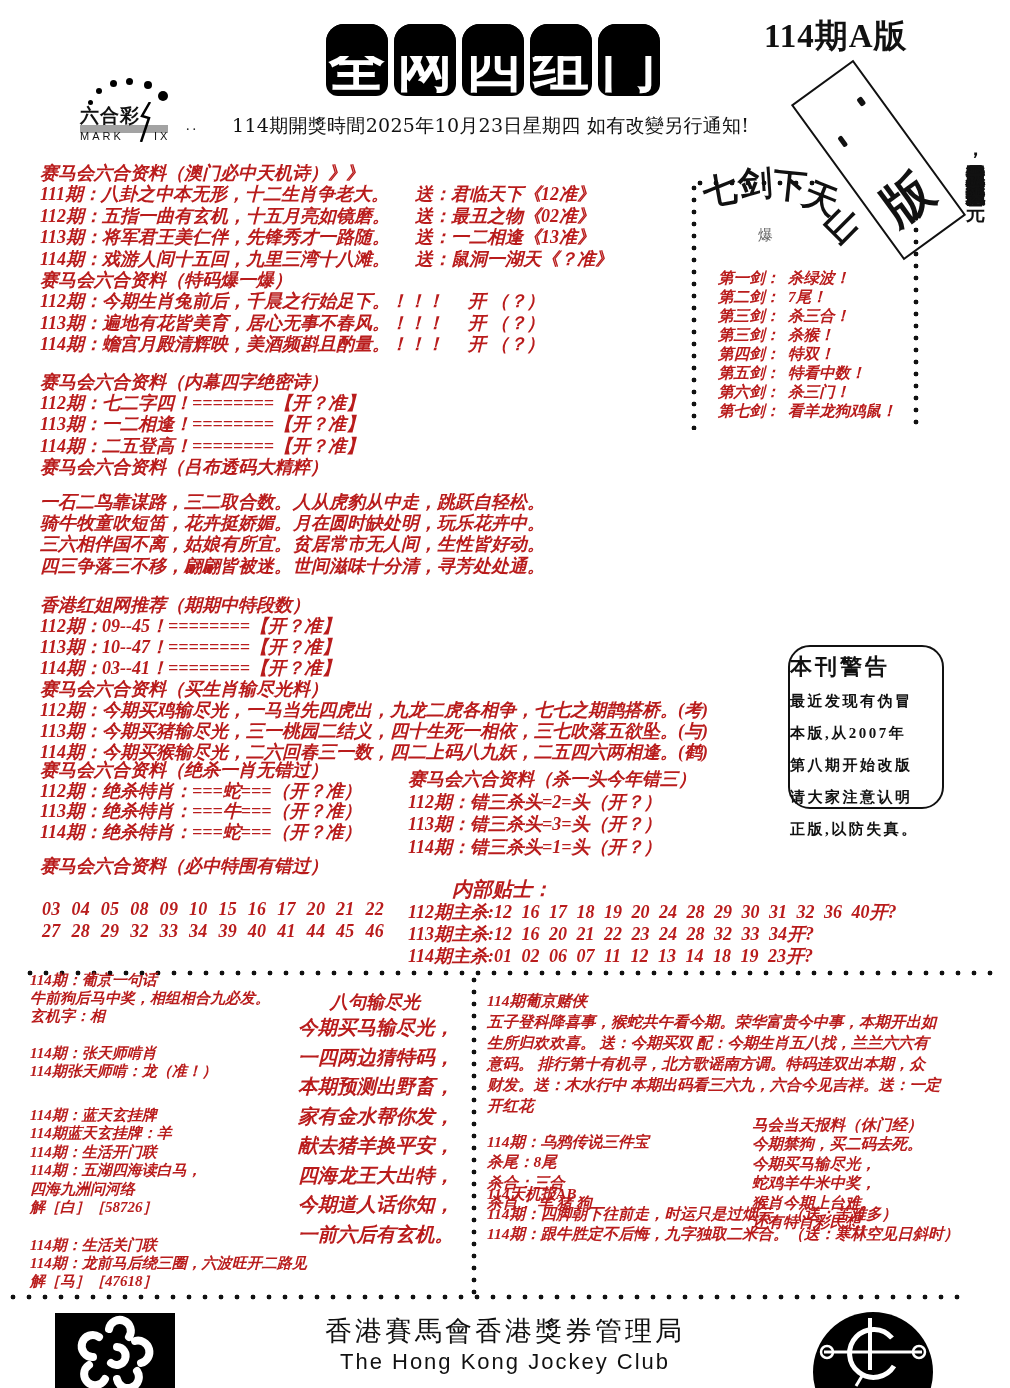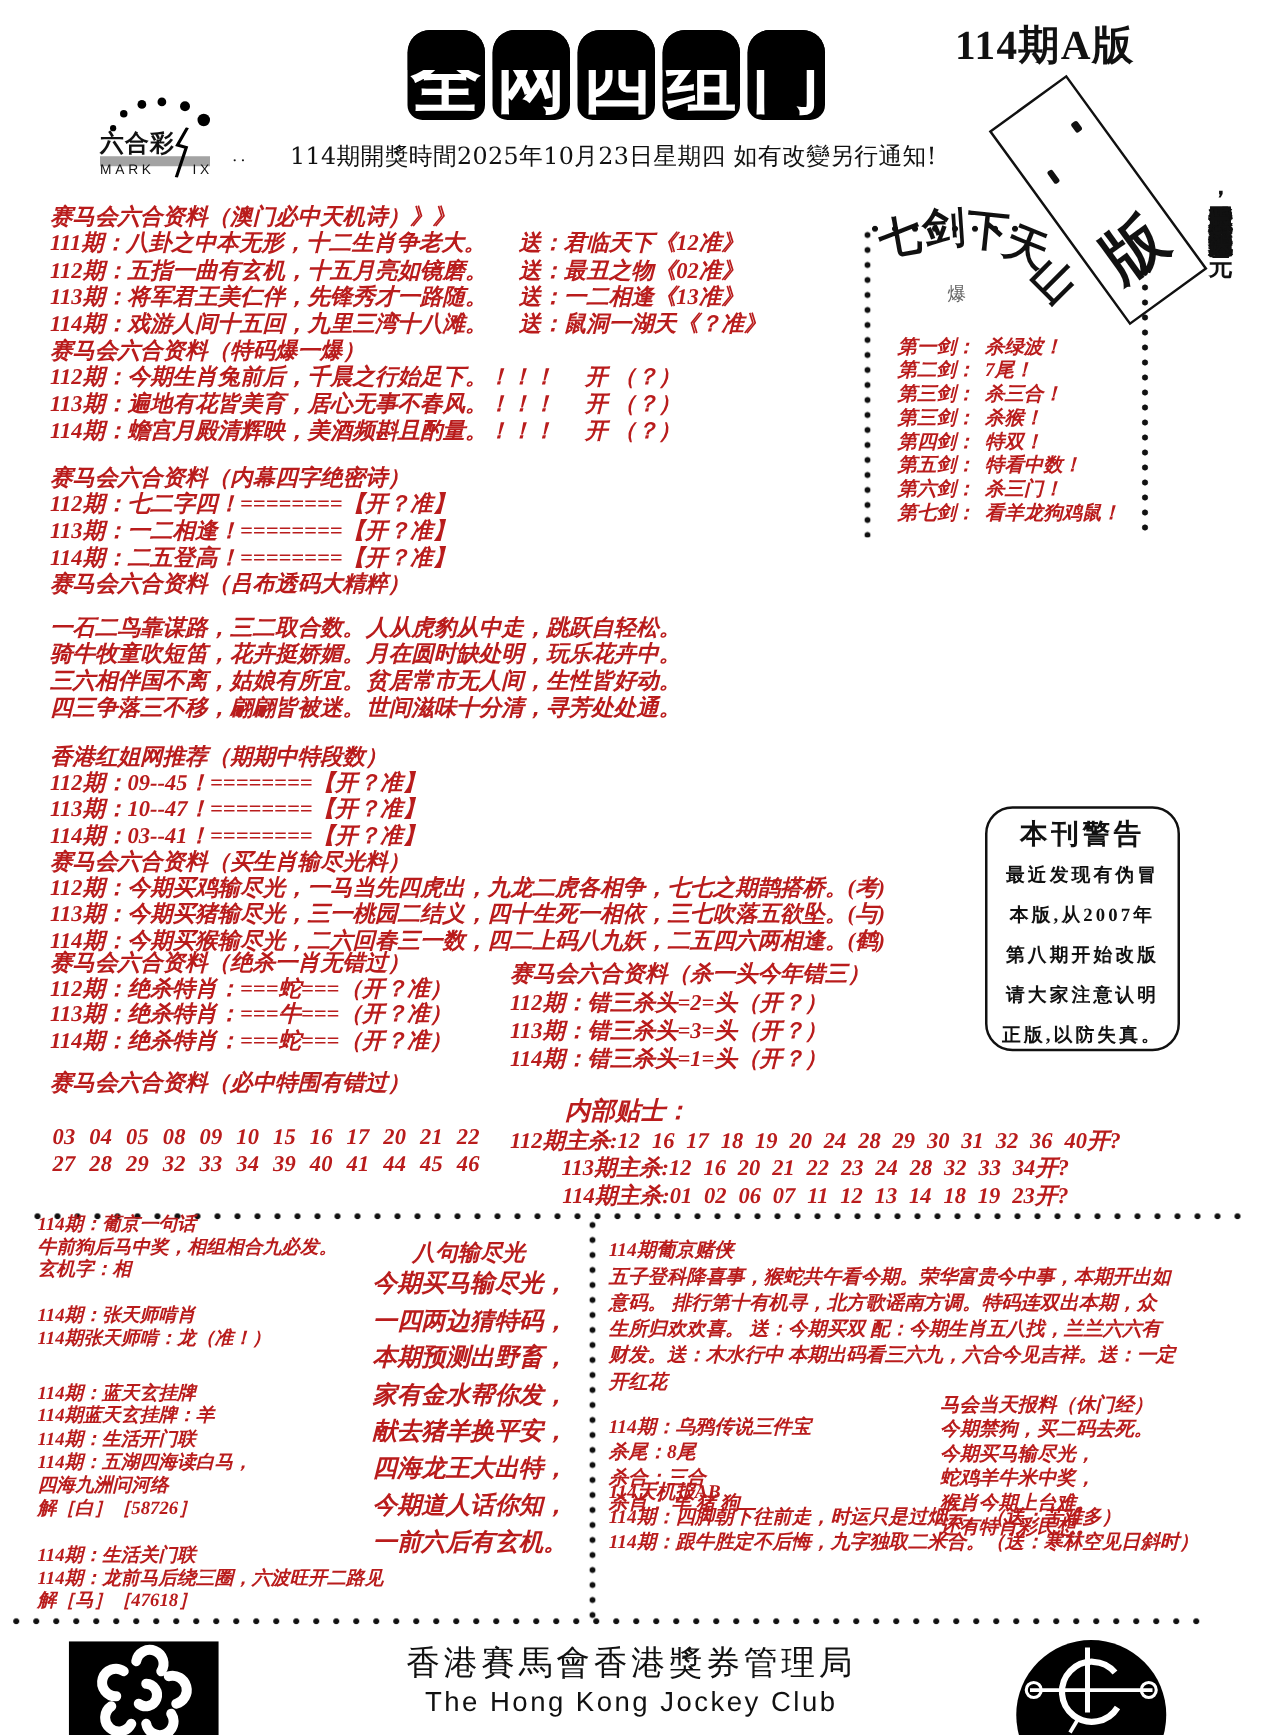--- a/index.html
+++ b/index.html
@@ -34,26 +34,26 @@
   .dots-h{position:absolute;height:6px;background-image:radial-gradient(circle at 50% 50%,#111 0,#111 2.1px,transparent 2.7px);background-size:16px 6px;background-repeat:repeat-x;}
   .dots-v{position:absolute;width:6px;background-image:radial-gradient(circle at 50% 50%,#111 0,#111 2.1px,transparent 2.7px);background-size:6px 12px;background-repeat:repeat-y;}
 
   
   .qj-ch{position:absolute;font-size:34px;line-height:36px;font-weight:bold;font-family:"DejaVu Sans",sans-serif;}
   .qj-small{left:758px;top:226px;font-size:15px;color:#666;}
   .qj-list{left:718px;top:268px;font-size:15.5px;line-height:19px;}
 
   .vnote{left:962px;top:150px;width:26px;writing-mode:vertical-rl;font-size:19.5px;line-height:26px;font-weight:bold;white-space:nowrap;letter-spacing:0;}
 
-  .warn{position:absolute;left:788px;top:645px;width:156px;height:196px;border:2px solid #111;border-radius:22px;box-sizing:border-box;text-align:center;font-weight:bold;}
+  .warn{position:absolute;left:788px;top:645px;width:156px;height:164px;border:2px solid #111;border-radius:22px;box-sizing:border-box;font-weight:bold;}
   .warn .t{font-size:22px;line-height:36px;margin-top:2px;letter-spacing:3px;}
   .warn .l{font-size:15px;line-height:32px;letter-spacing:2.5px;white-space:nowrap;}
 
   .nums{word-spacing:6px;letter-spacing:0.3px;}
-  .kill{word-spacing:5px;text-align:center;}
+  .kill{word-spacing:5px;}
 
   
   .bl{font-size:15px;line-height:18px;left:30px;}
   .poem-title{left:330px;top:988px;font-size:18px;font-weight:bold;line-height:28px;}
   .poem{left:298px;top:1013px;font-size:19.5px;line-height:29.5px;}
   .br{left:487px;font-size:15.5px;}
 
   
   .foot-cn{left:0;width:1010px;top:1313px;text-align:center;font-size:27px;letter-spacing:3px;font-family:"DejaVu Serif",serif;line-height:36px;}
   .foot-en{left:0;width:1010px;top:1347px;text-align:center;font-size:22px;letter-spacing:2px;font-family:"Liberation Sans",sans-serif;line-height:30px;}
@@ -244,22 +244,22 @@
     <div>家有金水帮你发，</div>
     <div>献去猪羊换平安，</div>
     <div>四海龙王大出特，</div>
     <div>今期道人话你知，</div>
     <div>一前六后有玄机。</div>
   </div>
 
   <div class="blk br" style="top:990px;line-height:21px;">
     <div>114期葡京赌侠</div>
     <div>五子登科降喜事，猴蛇共午看今期。荣华富贵今中事，本期开出如</div>
+    <div>生所归欢欢喜。 送：今期买双 配：今期生肖五八找，兰兰六六有</div>
     <div>意码。 排行第十有机寻，北方歌谣南方调。特码连双出本期，众</div>
-    <div>生所归欢欢喜。 送：今期买双 配：今期生肖五八找，兰兰六六有</div>
     <div>财发。送：木水行中 本期出码看三六九，六合今见吉祥。送：一定</div>
     <div>开红花</div>
   </div>
 
   <div class="blk br" style="top:1132px;line-height:20.3px;">
     <div>114期：乌鸦传说三件宝</div>
     <div>杀尾：8尾</div>
     <div>杀合：三合</div>
     <div>杀肖：  羊 猪 狗</div>
   </div>

